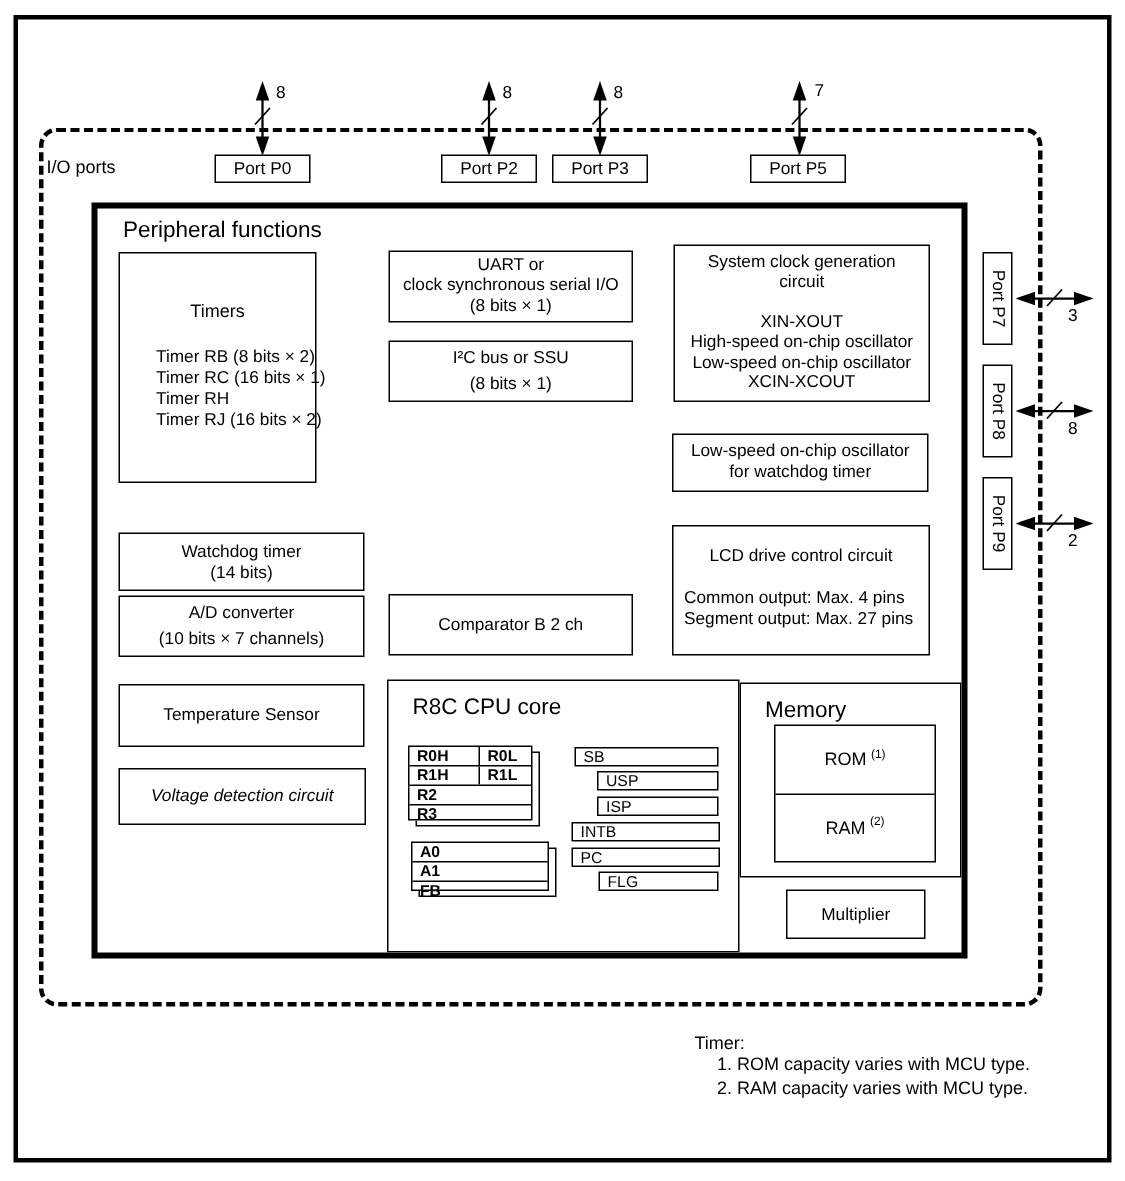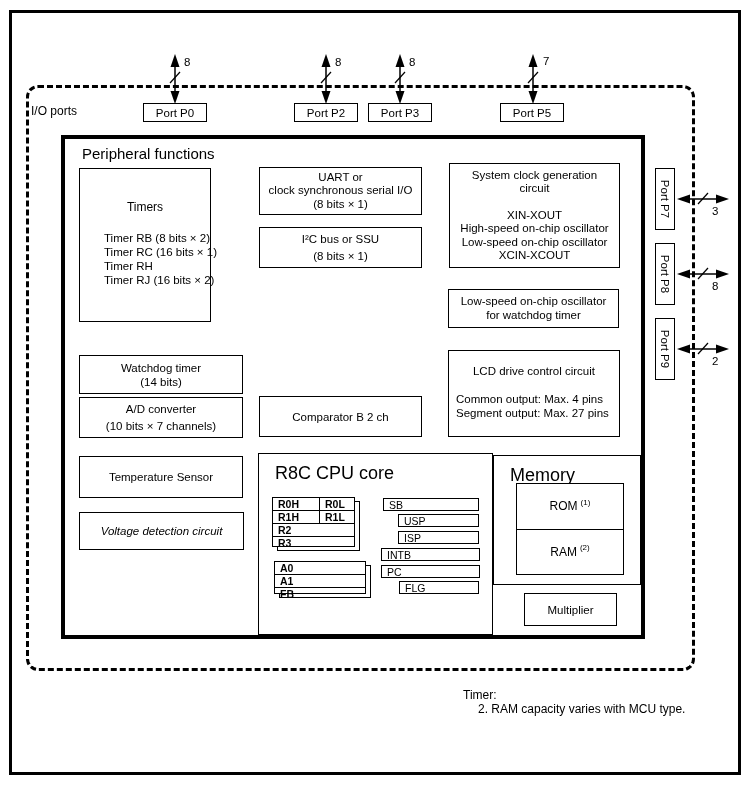--- a/index.html
+++ b/index.html
@@ -30,21 +30,21 @@
   .lh16{line-height:16.5px;}
   
   .timers-box{text-align:left;}
   .timers-title{text-align:center;margin-top:31px;font-size:12px;}
   .timers-list{margin:17px 0 0 24px;line-height:14px;font-size:11.5px;}
   
   .lcd-title{margin-top:14px;text-align:center;font-size:11.5px;}
   .lcd-lines{margin:15px 0 0 7px;text-align:left;line-height:14px;font-size:11.5px;}
   
   .cpu-box{position:absolute;box-sizing:border-box;border:1.5px solid #000;background:#fff;}
-  .block-title{margin:9px 0 0 16px;font-size:18px;}
+  .block-title{margin:9px 0 0 16px;font-size:15px;}
   .reg-stack{position:absolute;box-sizing:border-box;border:1.2px solid #000;background:#fff;
     display:flex;flex-direction:column;font-weight:bold;}
   .reg-row{flex:1;display:flex;align-items:center;border-bottom:1px solid #000;
     font-size:10.5px;}
   .reg-row:last-child{border-bottom:none;}
   .reg-cell{padding-left:5px;}
   .reg-cell.split{width:41px;align-self:stretch;display:flex;align-items:center;
     border-right:1px solid #000;}
   .ctrl-reg{position:absolute;box-sizing:border-box;border:1.2px solid #000;background:#fff;
     font-size:10.5px;display:flex;align-items:center;padding-left:5px;}
@@ -277,17 +277,18 @@
     </div>
   </div>
 
   <div class="box vcenter" style="left:524px;top:593px;width:93px;height:33px;">
     <div>Multiplier</div>
   </div>
 
   <div class="notes">
     <div>Timer:</div>
     <div class="notes-items">
+      <div class="label">1. ROM capacity varies with MCU type.</div>
       <div class="label">2. RAM capacity varies with MCU type.</div>
     </div>
   </div>
 
 </div>
 
 </body></html>

